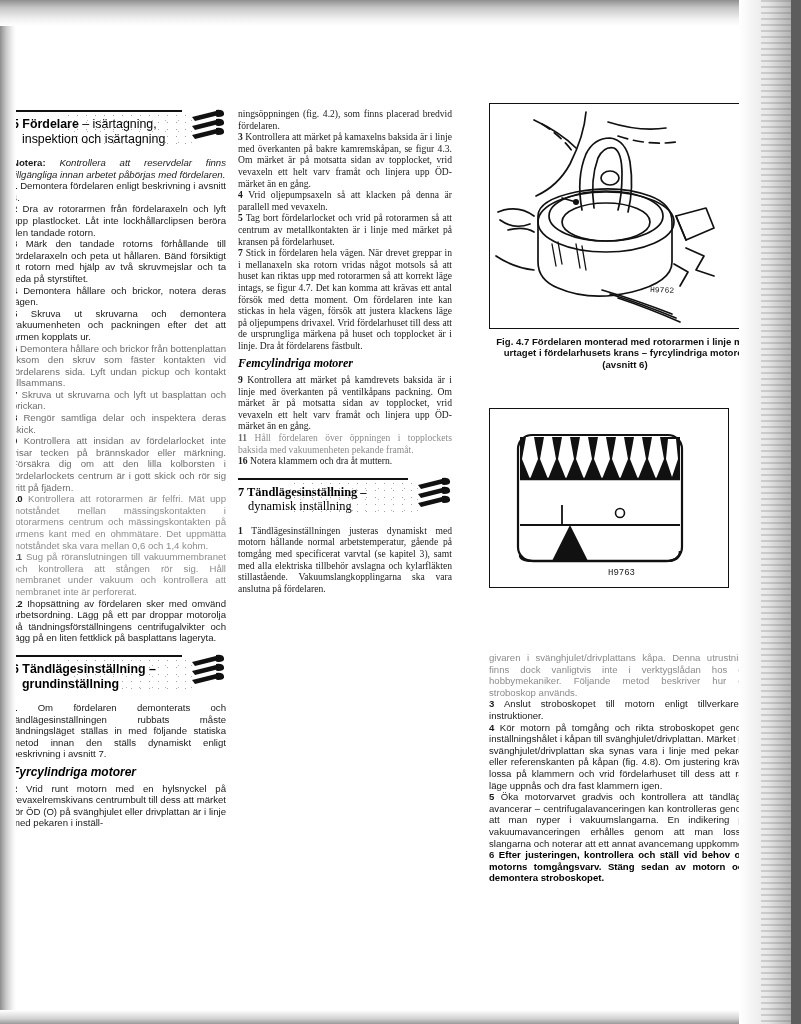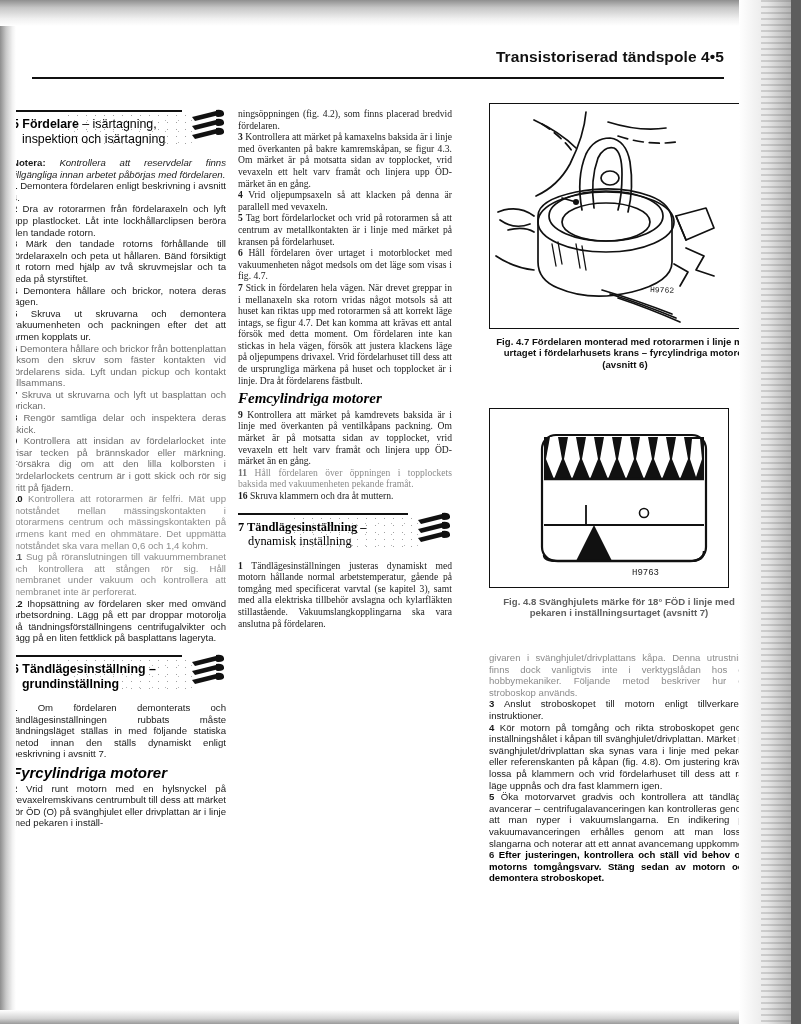--- a/index.html
+++ b/index.html
@@ -111,57 +111,53 @@
   .spanner {
     position:absolute; right:0px; top:-2px; width:40px; height:42px;
   }
 
   
   p.para { margin:0 0 0px 0; text-indent:0; }
   .num { font-weight:bold; }
   .note-lead { font-weight:bold; }
   p.italpara { font-style:italic; margin:0; }
   .subhead {
-    font-size:15px; font-weight:bold; font-style:italic;
+    font-size:12px; font-weight:bold; font-style:italic;
     margin:7px 0 4px 0; color:#000; text-align:left;
   }
   .gap { height:9px; }
 
   
   .fade1 { color:#6d6d6d; }
   .fade2 { color:#8c8c8c; }
   .bold-smear { font-weight:bold; color:#000; }
 
   
   .figbox {
     position:absolute;
     border:1.6px solid #111;
     background:#fff;
     overflow:hidden;
   }
   #fig47-box { left:489px; top:103px; width:272px; height:226px; }
-  #fig48-box { left:489px; top:408px; width:240px; height:180px;padding-left:24px; }
+  #fig48-box { left:489px; top:408px; width:240px; height:180px; }
 
   .figcap {
     position:absolute;
     font-size:9.6px; line-height:11.4px;
     font-weight:bold; text-align:center; color:#111;
   }
   #fig47-cap { left:489px; top:336px; width:272px; }
   #fig48-cap { left:489px; top:596px; width:260px; font-weight:bold; color:#5f5f5f; }
 </style>
 </head>
 <body>
 
 <div id="page">
 
-  <div id="header-area">
-    <div id="header-title">Transistoriserad tändspole  4•5</div>
-    <div id="header-rule"></div>
-  </div>
 
   <div id="chapter-tab">4</div>
 
   <div id="col1" class="col">
 
     <div class="sec-head">
       <div class="sec-head-rule"></div>
       <div class="sec-head-dots"></div>
       <svg class="spanner" viewBox="0 0 40 42">
         <g fill="#111">
@@ -224,28 +220,27 @@
 
     <p class="para"><span class="num">2</span> <span>Vrid runt motorn med en hylsnyckel på vevaxelremskivans centrumbult till dess att märket för ÖD (O) på svänghjulet eller drivplattan är i linje med pekaren i inställ-</span></p>
   </div>
 
   <div id="col2" class="col">
     <p class="para">ningsöppningen (fig. 4.2), som finns placerad bredvid fördelaren.</p>
 
     <p class="para"><span class="num">3</span> <span>Kontrollera att märket på kamaxelns baksida är i linje med överkanten på bakre kamremskåpan, se figur 4.3. Om märket är på motsatta sidan av topplocket, vrid vevaxeln ett helt varv framåt och linjera upp ÖD-märket än en gång.</span></p>
     <p class="para"><span class="num">4</span> <span>Vrid oljepumpsaxeln så att klacken på denna är parallell med vevaxeln.</span></p>
     <p class="para"><span class="num">5</span> <span>Tag bort fördelarlocket och vrid på rotorarmen så att centrum av metallkontakten är i linje med märket på kransen på fördelarhuset.</span></p>
-    <p class="para"><span class="num">6</span> <span>Håll fördelaren över urtaget i motorblocket med vakuumenheten något medsols om det läge som visas i fig. 4.7.</span></p>
     <p class="para"><span class="num">7</span> <span>Stick in fördelaren hela vägen. När drevet greppar in i mellanaxeln ska rotorn vridas något motsols så att huset kan riktas upp med rotorarmen så att korrekt läge intags, se figur 4.7. Det kan komma att krävas ett antal försök med detta moment. Om fördelaren inte kan stickas in hela vägen, försök att justera klackens läge på oljepumpens drivaxel. Vrid fördelarhuset till dess att de ursprungliga märkena på huset och topplocket är i linje. Dra åt fördelarens fästbult.</span></p>
 
     <div class="subhead">Femcylindriga motorer</div>
 
     <p class="para"><span class="num">9</span> <span>Kontrollera att märket på kamdrevets baksida är i linje med överkanten på ventilkåpans packning. Om märket är på motsatta sidan av topplocket, vrid vevaxeln ett helt varv framåt och linjera upp ÖD-märket än en gång.</span></p>
     <p class="para fade2"><span class="num" style="color:#6d6d6d">11</span> <span>Håll fördelaren över öppningen i topplockets baksida med vakuumenheten pekande framåt.</span></p>
-    <p class="para"><span class="num">16</span> <span>Skruva klammern och dra åt muttern.</span></p>
+    <p class="para"><span class="num">16</span> <span>Notera klammern och dra åt muttern.</span></p>
 
     <div class="gap"></div>
 
     <div class="sec-head">
       <div class="sec-head-rule"></div>
       <div class="sec-head-dots"></div>
       <svg class="spanner" viewBox="0 0 40 42">
         <g fill="#111">
           <path d="M6 9 L30 3 L33 7 L9 13 Z"></path>
           <path d="M6 18 L30 12 L33 16 L9 22 Z"></path>
@@ -342,21 +337,20 @@
       <line x1="72" y1="96" x2="72" y2="116" stroke="#111" stroke-width="1.8"></line>
 
       <circle cx="130" cy="104" r="4.5" fill="#fff" stroke="#111" stroke-width="1.6"></circle>
 
       <polygon points="62,152 80,116 98,152" fill="#111"></polygon>
 
       <path d="M30 146 Q30 152 44 152 L176 152 Q190 152 190 142" fill="none" stroke="#111" stroke-width="2.4"></path>
       <text x="118" y="166" font-family="Liberation Mono, monospace" font-size="9" fill="#222">H9763</text>
     </svg>
   </div>
-  <div id="fig48-cap" class="figcap">Fig. 4.8 Svänghjulets märke för 18° FÖD i linje med pekaren i inställningsurtaget (avsnitt 7)</div>
 
   <div id="col3" class="col">
     <p class="para fade2">givaren i svänghjulet/drivplattans kåpa. Denna utrustning finns dock vanligtvis inte i verktygslådan hos en hobbymekaniker. Följande metod beskriver hur ett stroboskop används.</p>
     <p class="para"><span class="num">3</span> <span>Anslut stroboskopet till motorn enligt tillverkarens instruktioner.</span></p>
     <p class="para"><span class="num">4</span> <span>Kör motorn på tomgång och rikta stroboskopet genom inställningshålet i kåpan till svänghjulet/drivplattan. Märket på svänghjulet/drivplattan ska synas vara i linje med pekaren eller referenskanten på kåpan (fig. 4.8). Om justering krävs, lossa på klammern och vrid fördelarhuset till dess att rätt läge uppnås och dra fast klammern igen.</span></p>
     <p class="para"><span class="num">5</span> <span>Öka motorvarvet gradvis och kontrollera att tändläget avancerar – centrifugalavanceringen kan kontrolleras genom att man nyper i vakuumslangarna. En indikering på vakuumavanceringen erhålles genom att man lossar slangarna och noterar att ett annat avancemang uppkommer.</span></p>
     <p class="para"><span class="num">6</span> <span class="bold-smear">Efter justeringen, kontrollera och ställ vid behov om motorns tomgångsvarv. Stäng sedan av motorn och demontera stroboskopet.</span></p>
   </div>
 
   <div id="scan-shade-left"></div>

